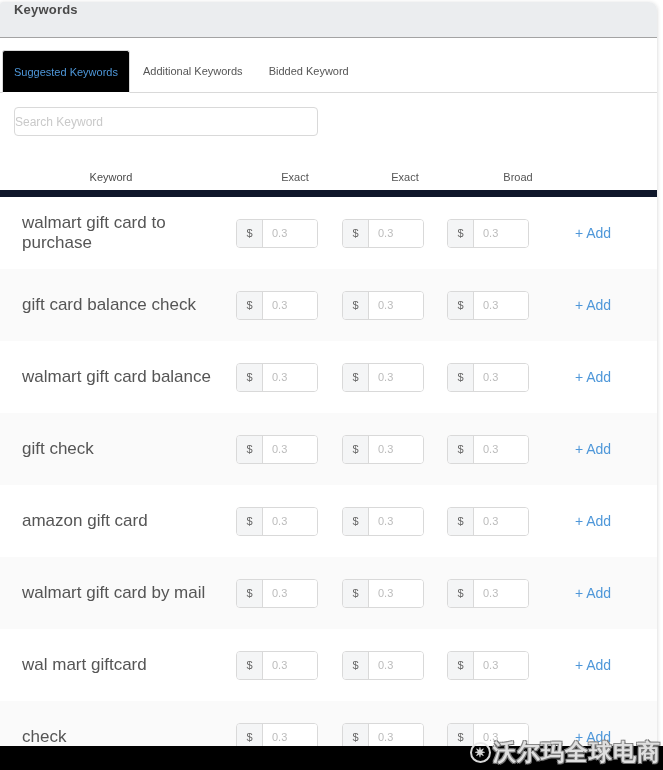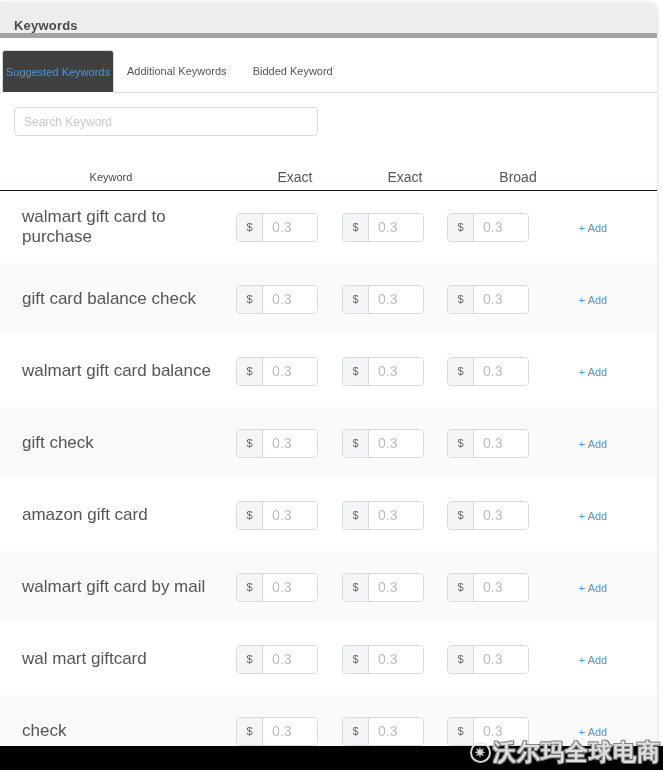--- a/index.html
+++ b/index.html
@@ -9,50 +9,50 @@
     font-family:"Liberation Sans", sans-serif;
   }
   .panel{
     position:absolute;left:0;top:2px;width:657px;height:766px;
     background:#fff;
     border-radius:3px 8px 0 0;
     box-shadow:0 1px 4px rgba(0,0,0,0.18);
     box-sizing:border-box;
   }
   .panel-header{
-    height:36px;background:#ebedef;border-bottom:5px solid #a3a3a3;
+    height:36px;background:#ebedef;border-bottom:1px solid #a3a3a3;
     border-radius:3px 8px 0 0;
-    display:flex;align-items:flex-end;padding-left:14px;box-sizing:border-box;
+    display:flex;align-items:flex-start;padding-left:14px;box-sizing:border-box;
   }
   .panel-title{
     margin:0;font-size:13px;font-weight:700;color:#4a4a4a;letter-spacing:.2px;
   }
   .tabs{
     margin-top:12px;height:42px;border-bottom:1px solid #d9d9d9;
     display:flex;align-items:stretch;padding-left:2px;box-sizing:content-box;
   }
   .tab{
     display:flex;align-items:center;padding:0 13px;font-size:11px;color:#555;
     cursor:pointer;
   }
   .tab.active{
     border:1px solid #d9d9d9;border-bottom:1px solid #fff;margin-bottom:-1px;
-    background:#404040;border-radius:3px 3px 0 0;color:#4e97d9;padding:0 3px;
+    background:#000000;border-radius:3px 3px 0 0;color:#4e97d9;padding:0 11px;
   }
   .search-wrap{padding:14px 0 0 14px;}
   .search{
     width:304px;height:29px;box-sizing:border-box;
-    border:1px solid #d9d9d9;border-radius:4px;padding:0 9px;
+    border:1px solid #d9d9d9;border-radius:4px;padding:0 0;
     font-size:12px;color:#555;outline:none;
     font-family:"Liberation Sans", sans-serif;
   }
   .search::placeholder{color:#c9c9c9;}
   .thead{
     margin-top:28px;height:26px;display:flex;align-items:center;
-    border-bottom:1px solid #0f172a;font-size:11px;color:#4a4a4a;
+    border-bottom:7px solid #0f172a;font-size:11px;color:#4a4a4a;
   }
   .h.keyword{width:222px;text-align:center;}
   .h.bid{width:82px;text-align:center;}
   .h.exact{margin-left:23px;}
   .h.phrase{margin-left:19px;}
   .h.broad{margin-left:22px;}
   .row{
     height:72px;display:flex;align-items:center;padding-left:22px;
     box-sizing:border-box;background:#fff;
   }
@@ -66,26 +66,26 @@
     border:1px solid #d9d9d9;border-radius:4px;overflow:hidden;background:#fff;
   }
   .bid-group.exact{margin-right:24px;}
   .bid-group.phrase{margin-right:23px;}
   .prefix{
     width:25px;flex:0 0 25px;background:#f4f5f6;border-right:1px solid #d9d9d9;
     display:flex;align-items:center;justify-content:center;
     font-size:11px;color:#666;
   }
   .bid{
-    border:none;width:100%;min-width:0;padding:0 0 0 9px;font-size:14px;color:#555;
+    border:none;width:100%;min-width:0;padding:0 0 0 9px;font-size:11px;color:#555;
     outline:none;background:#fff;font-family:"Liberation Sans", sans-serif;
   }
   .bid::placeholder{color:#bcbcbc;}
   .cell.add{flex:1;text-align:center;}
-  .add-link{color:#4e97d9;font-size:11px;text-decoration:none;cursor:pointer;}
+  .add-link{color:#4e97d9;font-size:14px;text-decoration:none;cursor:pointer;}
   .black-bar{
     position:absolute;left:0;top:746px;width:663px;height:24px;background:#000;
     z-index:5;
   }
   .watermark{
     position:absolute;top:737px;right:2px;z-index:6;white-space:nowrap;
     font-size:23px;font-weight:700;color:rgba(232,232,232,0.92);
     text-shadow:1px 1px 0 #6e6e6e,-1px -1px 0 #8a8a8a,1px -1px 0 #7a7a7a,-1px 1px 0 #7a7a7a;
     letter-spacing:1px;display:flex;align-items:center;
   }

